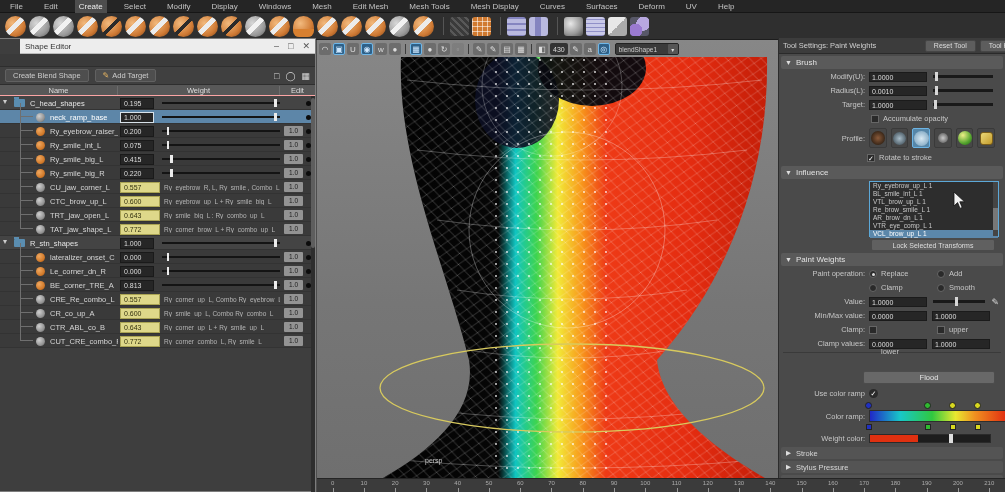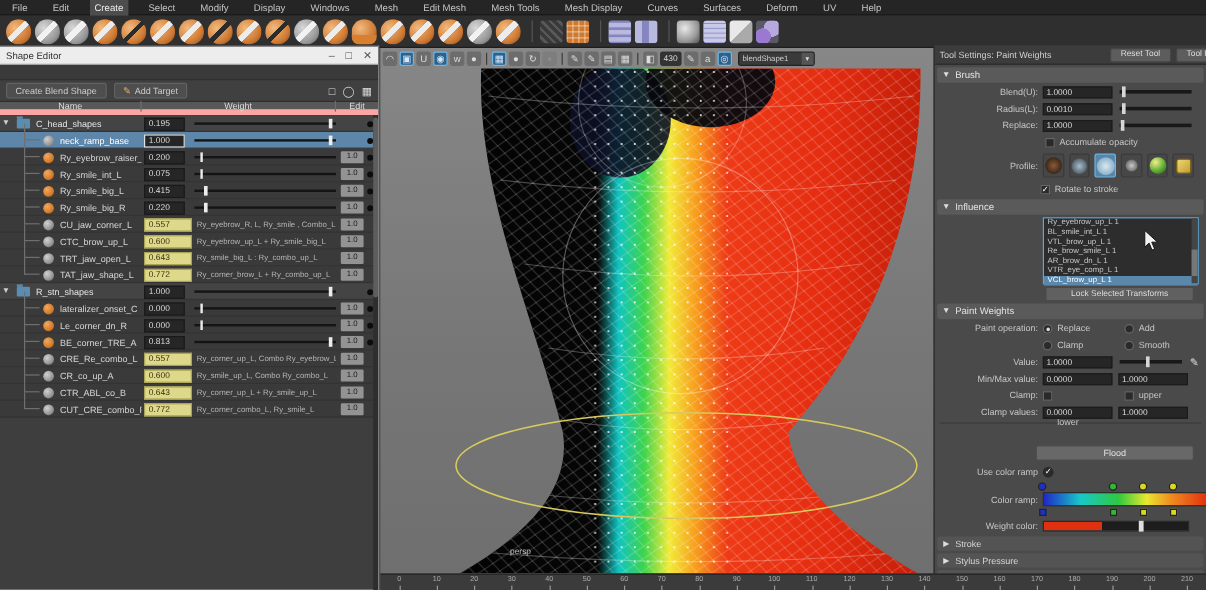--- a/index.html
+++ b/index.html
@@ -35,34 +35,34 @@
   .k-sphere-doc { background:radial-gradient(circle at 35% 35%, #e8e8e8, #9a9a9a 60%, #4e4e4e); border-radius:50%; }
   .k-doc { background:linear-gradient(0deg,#9090c8 1px,rgba(0,0,0,0) 1px) 3px 3px/6px 4px, #c9c9e8; }
   .k-box { background:linear-gradient(135deg,#e8e8e8 50%,#aaa 50%); }
   .k-shapes { background:radial-gradient(circle at 30% 70%, #9a7ad0 0 35%, rgba(0,0,0,0) 36%),
               radial-gradient(circle at 70% 35%, #b8a8e0 0 38%, rgba(0,0,0,0) 39%), #585868; }
 
   
   .lwin { position:absolute; left:0; top:38px; width:316px; height:454px; background:#3e3e3e;
           border:1px solid #7d7d7d; border-left:none; }
   .lw-title { height:15px; background:#ededed; display:flex; align-items:center; padding:0 5px;
-              border-bottom:1px solid #bbb; }
+              border-bottom:1px solid #bbb;margin-left:20px; }
   .lw-title-text { font-size:8px; color:#333; flex:1; }
   .lw-ctrl { font-size:9px; color:#555; margin-left:9px; line-height:9px; }
   .lw-menus { height:13px; background:#3a3a3a; display:flex; align-items:center; padding-left:5px;
               border-bottom:1px solid #2e2e2e; }
   .lw-toolbar { height:18px; display:flex; align-items:center; padding:0 5px; background:#404040;
                 border-bottom:1px solid #2e2e2e; }
   .lw-btn { height:13px; background:#4e4e4e; border:1px solid #616161; color:#ccc; font-size:7.5px;
             padding:0 7px; border-radius:2px; display:flex; align-items:center; gap:3px; margin-right:6px; }
   .lw-btn .bi { font-size:8px; color:#e0b060; }
   .lw-spacer { flex:1; }
   .lw-ticon { font-size:9px; color:#d8d8d8; margin-left:6px; }
   .lw-header { height:11px; background:#585858; display:flex; font-size:7.5px; color:#ddd;
-               border-bottom:5px solid #fca5a5; align-items:center; }
+               border-bottom:1px solid #fca5a5; align-items:center; }
   .col-name { flex:0 0 118px; text-align:center; border-right:1px solid #6c6c6c; }
   .col-weight { flex:1; text-align:center; }
   .col-edit { flex:0 0 36px; text-align:center; border-left:1px solid #6c6c6c; }
 
   .rows { position:relative; background:#383838; }
   .sh-row { position:relative; height:14px; border-bottom:1px solid #333; background:#3a3a3a; }
   .sh-row.grp { background:#444; }
   .sh-row.sel { background:#5d86a8; }
   .t-branch { position:absolute; left:20px; top:-7px; width:13px; height:14px;
               border-left:1px solid #6f6f6f; border-bottom:1px solid #6f6f6f; }
@@ -523,35 +523,35 @@
       <span class="ts-title">Tool Settings: Paint Weights</span>
       <button class="ts-topbtn">Reset Tool</button>
       <button class="ts-topbtn cut">Tool Help</button>
     </div>
 
     <div class="ts-section">
       <span class="car">▼</span>
       <span class="sect-label">Brush</span>
     </div>
     <div class="ts-row">
-      <span class="ts-label">Blend(U):</span>
+      <span class="ts-label">Modify(U):</span>
       <span class="ts-field">1.0000</span>
       <span class="ts-slider">
           <span class="ts-handle" style="left:4%"></span>
         </span>
     </div>
     <div class="ts-row">
       <span class="ts-label">Radius(L):</span>
       <span class="ts-field">0.0010</span>
       <span class="ts-slider">
           <span class="ts-handle" style="left:4%"></span>
         </span>
     </div>
     <div class="ts-row">
-      <span class="ts-label">Replace:</span>
+      <span class="ts-label">Target:</span>
       <span class="ts-field">1.0000</span>
       <span class="ts-slider">
           <span class="ts-handle" style="left:2%"></span>
         </span>
     </div>
     <div class="ts-row" style="padding-left:92px;">
       <span class="chk"></span>
       <span class="opt-label">Accumulate opacity</span>
     </div>
     <div class="ts-row" style="height:24px;">

